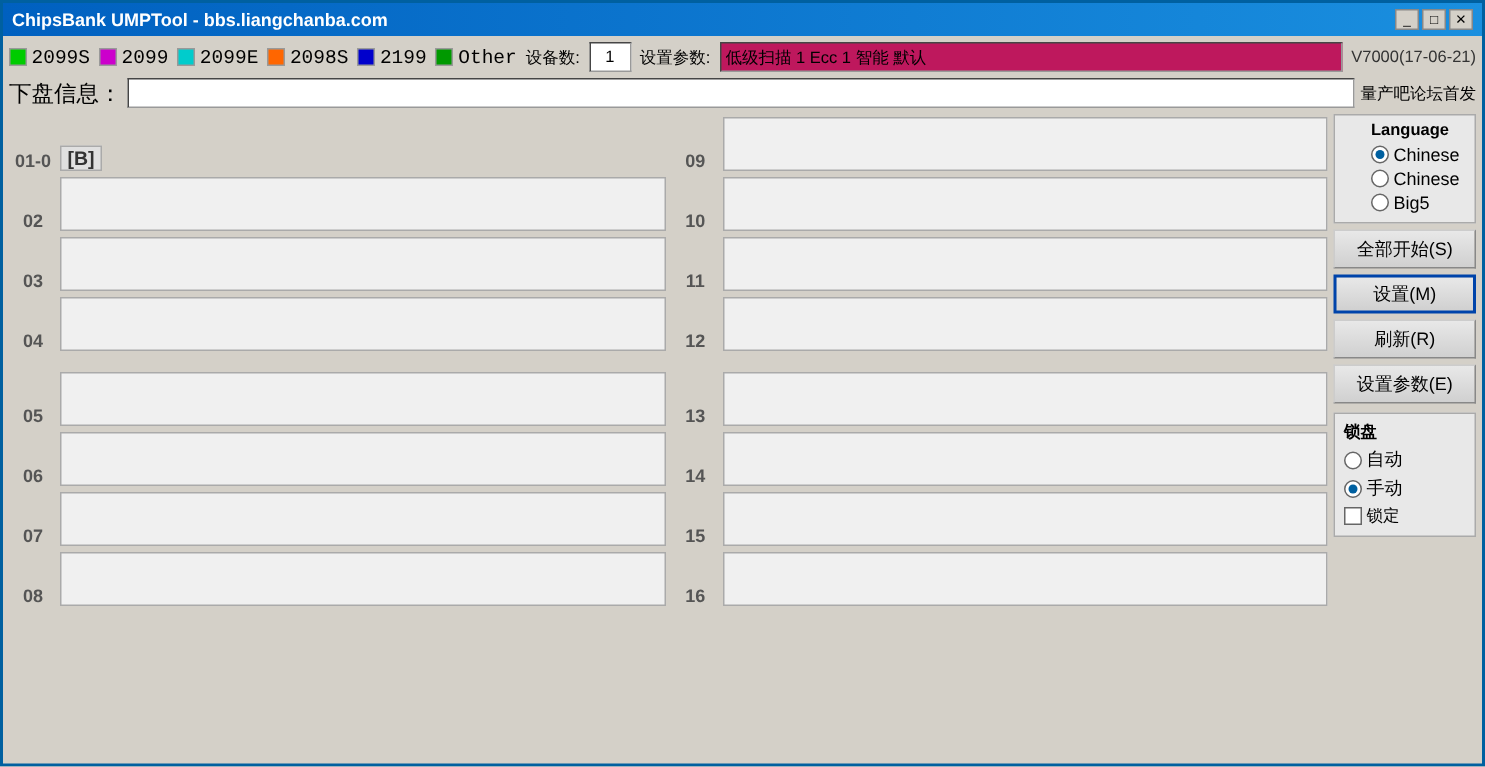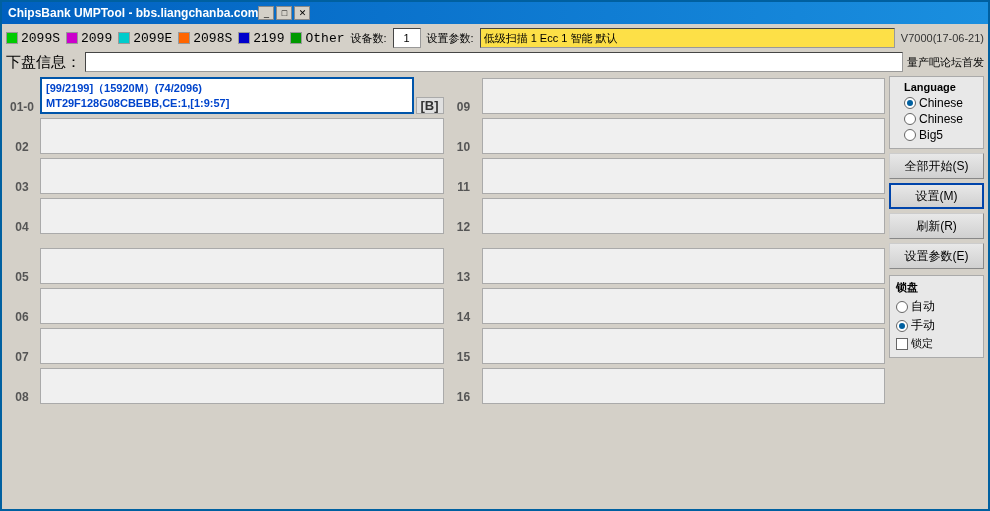--- a/index.html
+++ b/index.html
@@ -19,20 +19,21 @@
       display: flex;
       flex-direction: column;
     }
     .title-bar {
       background: linear-gradient(to right, #0060c0, #1a8fdf);
       color: white;
       height: 22px;
       display: flex;
       align-items: center;
       padding: 0 6px;
+      justify-content: space-between;
       flex-shrink: 0;
     }
     .title-text {
       font-size: 12px;
       font-weight: bold;
     }
     .title-buttons {
       display: flex;
       gap: 2px;
     }
@@ -81,21 +82,21 @@
       height: 20px;
       border: 1px inset #999;
       background: white;
       width: 28px;
       text-align: center;
       font-size: 11px;
     }
     .toolbar-input-wide {
       height: 20px;
       border: 1px inset #999;
-      background: #fde047;
+      background: #be185d;
       flex: 1;
       font-size: 11px;
       padding: 0 3px;
     }
     .version-text {
       font-size: 11px;
       color: #333;
       margin-left: auto;
     }
     .info-row {
@@ -184,21 +185,21 @@
     .right-panel {
       width: 95px;
       display: flex;
       flex-direction: column;
       gap: 4px;
       flex-shrink: 0;
     }
     .language-group {
       border: 1px solid #aaa;
       background: #e8e8e8;
-      padding: 4px 14px;
+      padding: 4px 24px;
     }
     .group-title {
       font-size: 11px;
       font-weight: bold;
       margin-bottom: 3px;
     }
     .radio-item {
       display: flex;
       align-items: center;
       gap: 3px;
@@ -320,23 +321,20 @@
       <input class="info-input" type="text" value="" style="">
       <span class="info-right">量产吧论坛首发</span>
     </div>
 
     <div class="main-area">
 
       <div class="slots-column">
 
         <div class="slot-row">
           <div class="slot-number">01-0</div>
-          <div class="slot-box active">
-            <span class="slot-content">[99/2199]（15920M）(74/2096)<br>MT29F128G08CBEBB,CE:1,[1:9:57]</span>
-          </div>
           <div class="slot-b-label">[B]</div>
         </div>
 
         <div class="slot-row">
           <div class="slot-number">02</div>
           <div class="slot-box"></div>
         </div>
 
         <div class="slot-row">
           <div class="slot-number">03</div>

